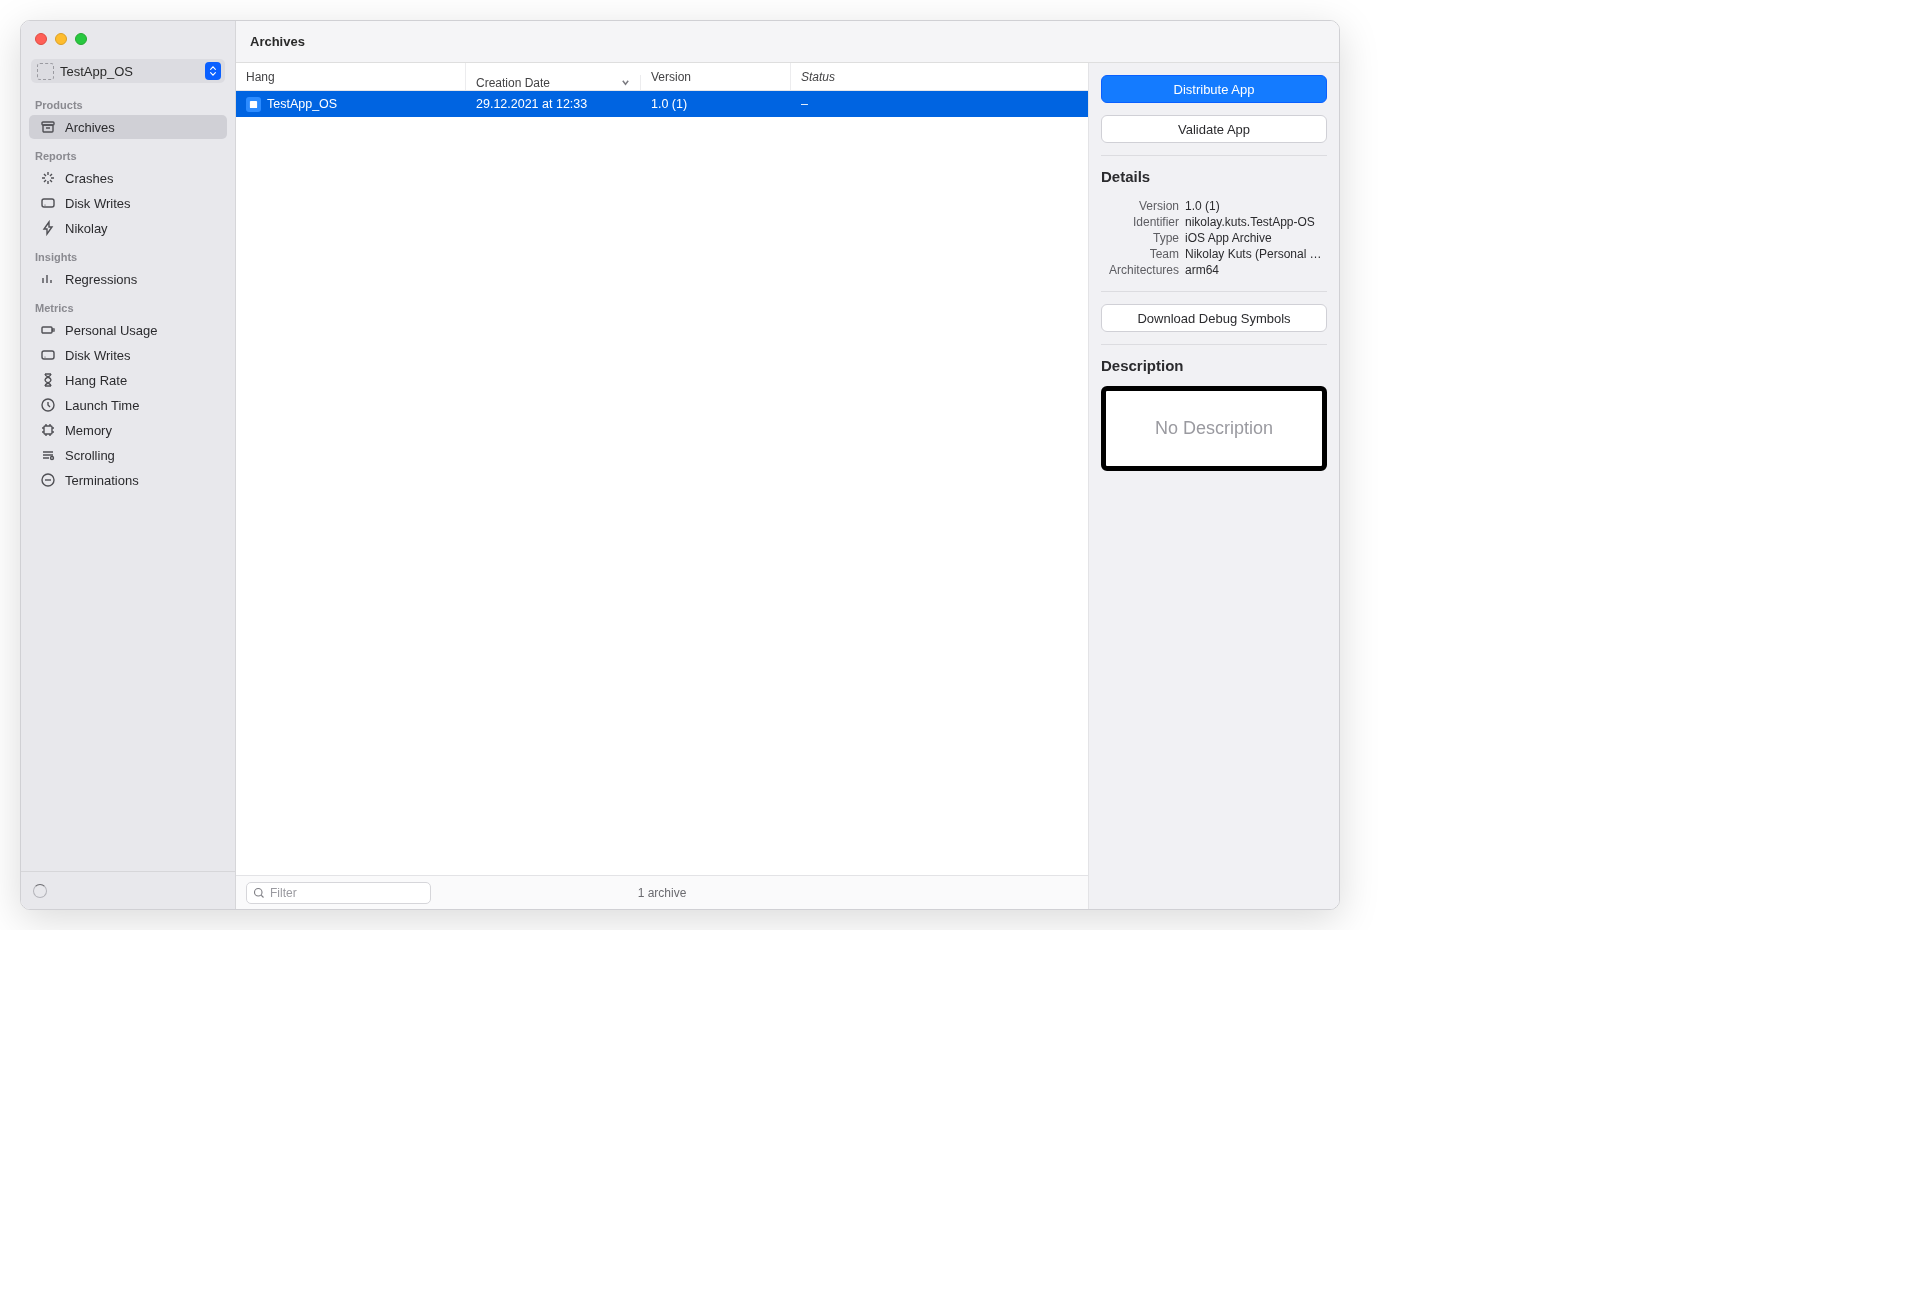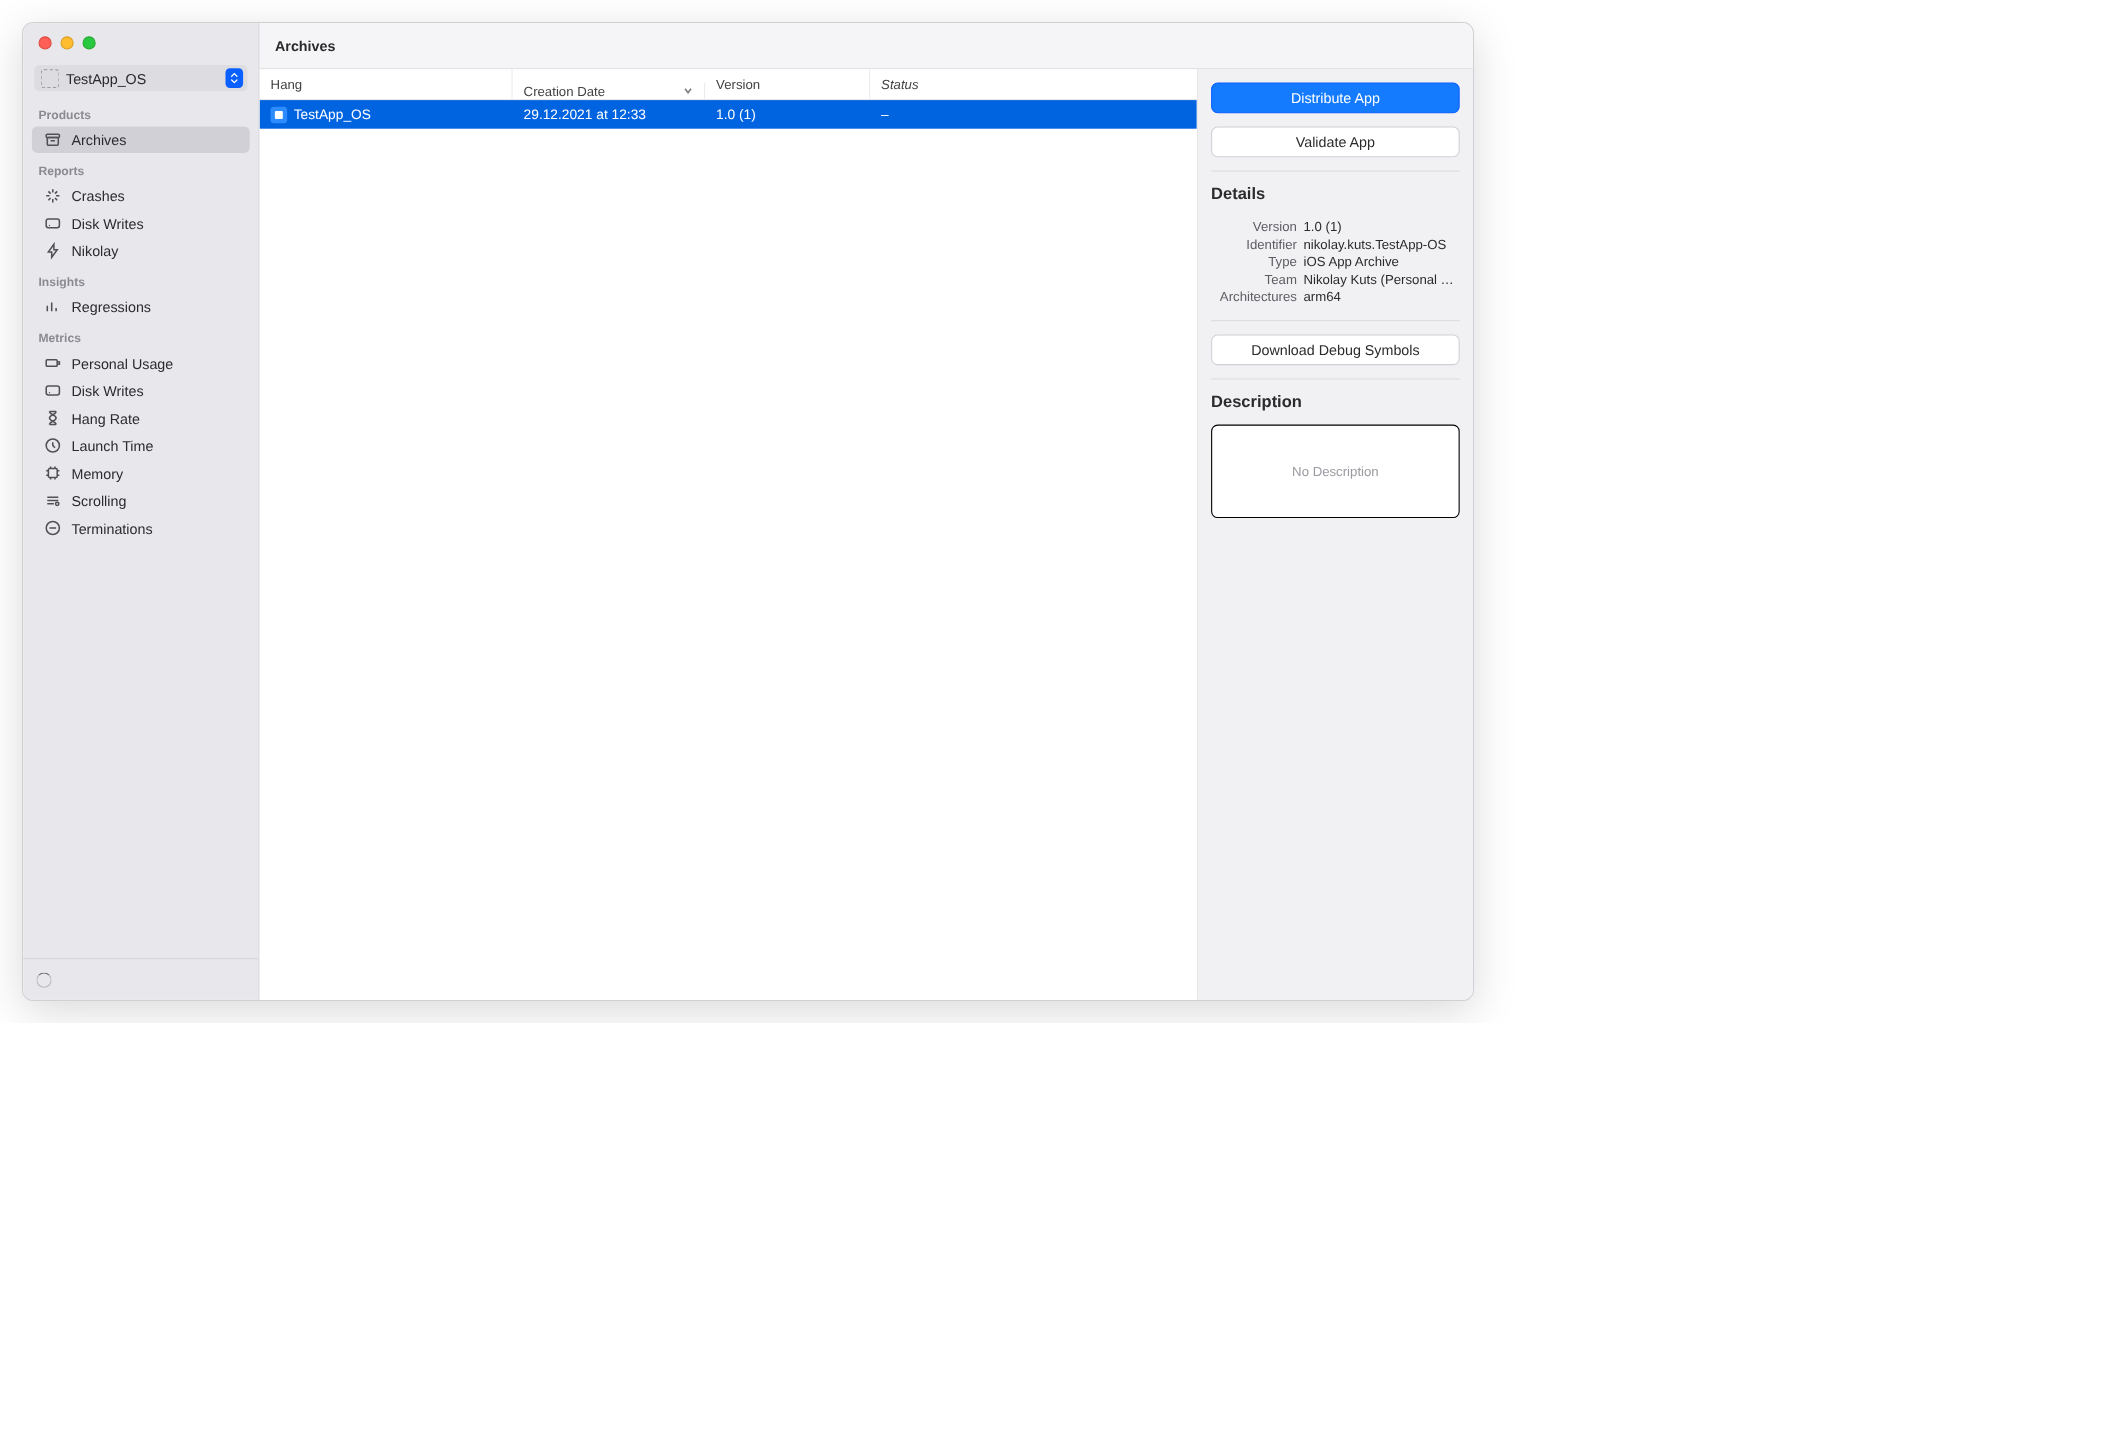--- a/index.html
+++ b/index.html
@@ -149,24 +149,24 @@
     cursor:default; border:1px solid transparent;
   }
   .btn.primary{ background:#147bff; color:#fff; border-color:#0a60ff;}
   .btn.secondary{ background:#fff; border-color:#d0d0d6; color:#2b2b2e;}
   .insp-sep{ height:1px;background:#dcdce0;}
   .insp-h{ font-weight:700; font-size:15px; color:#2b2b2e;}
   .kv{ display:flex; gap:6px; margin:2px 0;}
   .kv .k{ width:78px; text-align:right; color:#5d5d62;}
   .kv .v{ flex:1; color:#2b2b2e; white-space:nowrap; overflow:hidden; text-overflow:ellipsis;}
   .desc-box{
-    border:1px solid #000000; border-radius:6px;
+    border:5px solid #000000; border-radius:6px;
     height:85px; background:#fff;
     display:flex;align-items:center;justify-content:center;
-    color:#9a9aa0; font-size:12px;
+    color:#9a9aa0; font-size:18px;
   }
 </style>
 </head>
 <body>
 
 <div class="window">
   <div class="body">
 
     <div class="sidebar">
       <div class="traffic">
@@ -342,20 +342,30 @@
                     </svg>
                   </span>
                   <span>TestApp_OS</span>
                 </div>
                 <div class="td date">29.12.2021 at 12:33</div>
                 <div class="td version">1.0 (1)</div>
                 <div class="td status">–</div>
               </div>
             </div>
 
+          <div class="table-footer" style="position:relative;">
+            <div class="filter-field">
+              <svg viewBox="0 0 16 16">
+                  <circle cx="7" cy="7" r="5"></circle>
+                  <path d="M11 11 L14 14"></path>
+                </svg>
+              <span>Filter</span>
+            </div>
+            <span class="count">1 archive</span>
+          </div>
         </div>
 
         <div class="inspector">
           <div class="btn primary">
               <span>Distribute App</span>
             </div>
           <div class="btn secondary">
               <span>Validate App</span>
             </div>
           <div class="insp-sep"></div>

